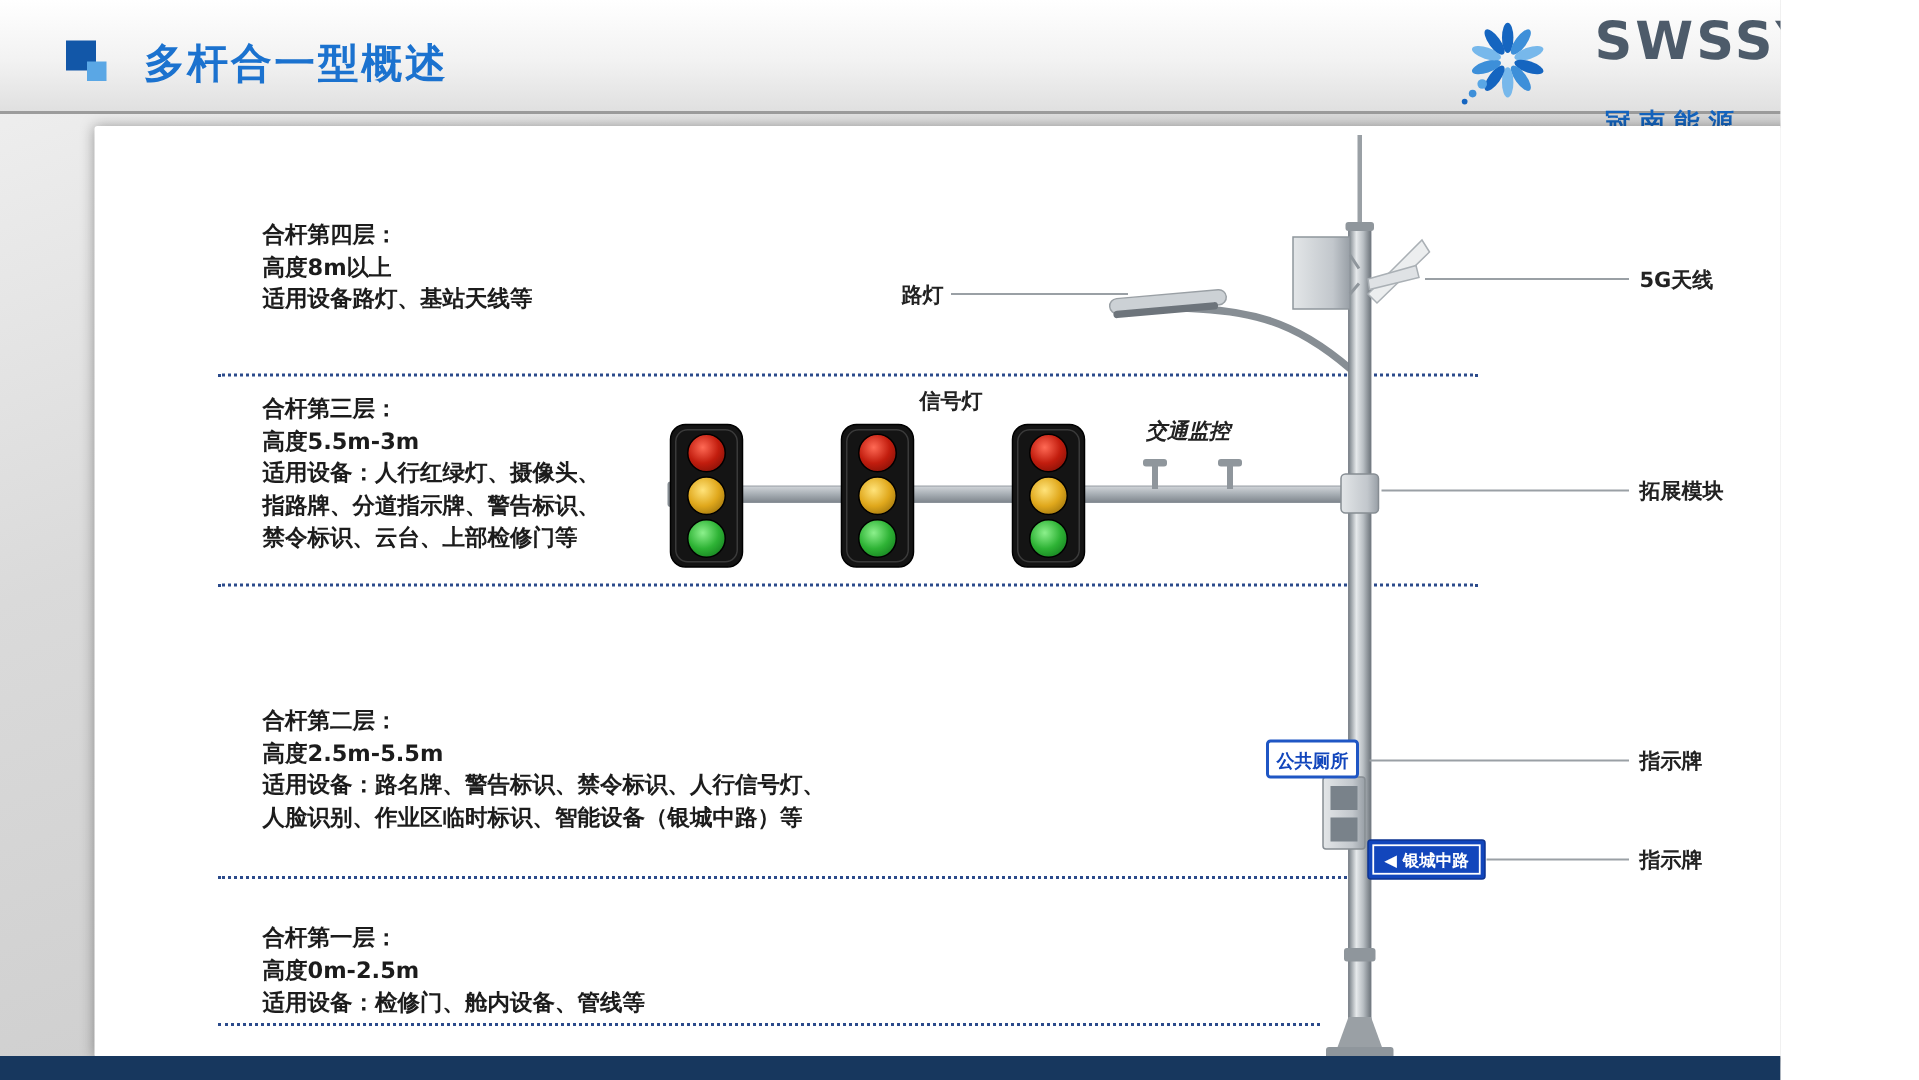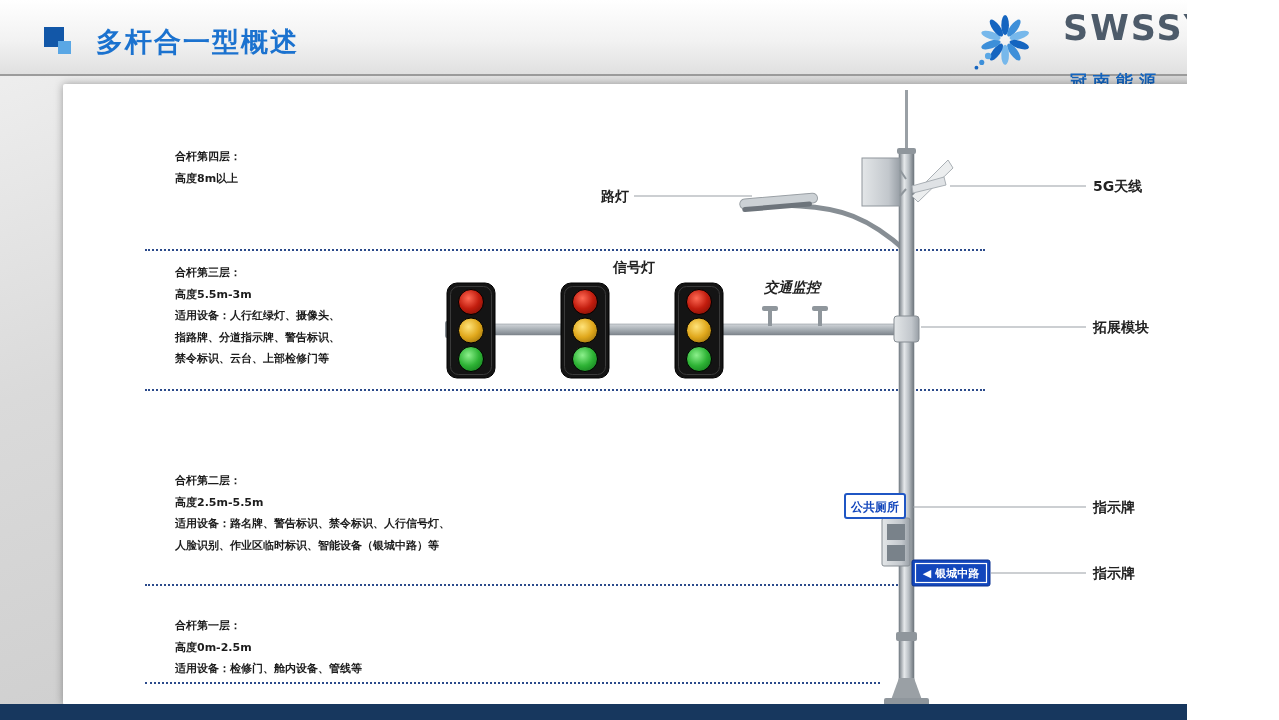--- a/index.html
+++ b/index.html
@@ -22,21 +22,21 @@
   .logo-brand{position:absolute;left:1063px;top:8px;font-size:35px;font-weight:800;
     color:#4d5b6a;letter-spacing:2px;}
   .logo-company{position:absolute;left:1070px;top:49px;font-size:17px;font-weight:bold;
     color:#1464be;letter-spacing:6px;margin-top:21px;}
   
   .panel{position:absolute;left:63px;top:84px;width:1153px;height:621px;background:#ffffff;
     border-radius:2px;box-shadow:0 0 9px rgba(0,0,0,0.35);}
   .footer-bar{position:absolute;left:0;top:704px;width:100%;height:16px;background:#17375e;}
   
   .dotted{position:absolute;height:0;border-top:2px dotted #2b4a8b;}
-  .layer{position:absolute;color:#1c1c1c;font-size:11px;font-weight:bold;line-height:21.5px;
+  .layer{position:absolute;color:#1c1c1c;font-size:15px;font-weight:bold;line-height:21.5px;
     white-space:nowrap;}
   .callout{position:absolute;font-size:14px;font-weight:bold;color:#222;white-space:nowrap;}
   .diagram{position:absolute;left:0;top:0;pointer-events:none;}
   .sign-text-small{position:absolute;left:846px;top:499px;width:58px;text-align:center;
     font-size:12px;font-weight:bold;color:#1246bc;}
   .sign-text-road{position:absolute;left:913px;top:566px;width:76px;text-align:center;
     font-size:11px;font-weight:bold;color:#ffffff;}
 </style>
 </head>
 <body>
@@ -198,20 +198,21 @@
       <line x1="950" y1="186" x2="1086" y2="186"></line>
       <line x1="921" y1="327" x2="1086" y2="327"></line>
       <line x1="913" y1="507" x2="1086" y2="507"></line>
       <line x1="991" y1="573" x2="1086" y2="573"></line>
     </g>
   </svg>
 
   <div class="layer" style="left:175px;top:146px;">
     <div>合杆第四层：</div>
     <div>高度8m以上</div>
+    <div>适用设备路灯、基站天线等</div>
   </div>
   <div class="layer" style="left:175px;top:262px;">
     <div>合杆第三层：</div>
     <div>高度5.5m-3m</div>
     <div>适用设备：人行红绿灯、摄像头、</div>
     <div>指路牌、分道指示牌、警告标识、</div>
     <div>禁令标识、云台、上部检修门等</div>
   </div>
   <div class="layer" style="left:175px;top:470px;">
     <div>合杆第二层：</div>

